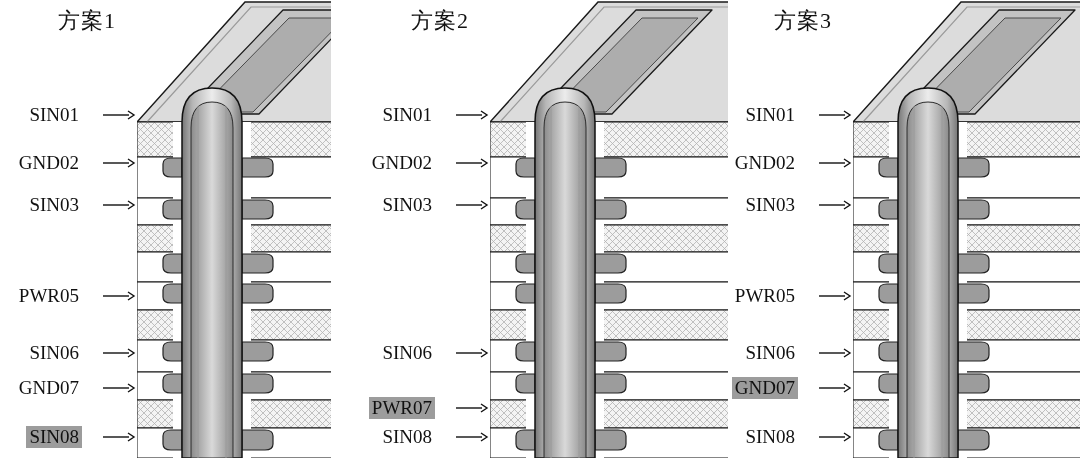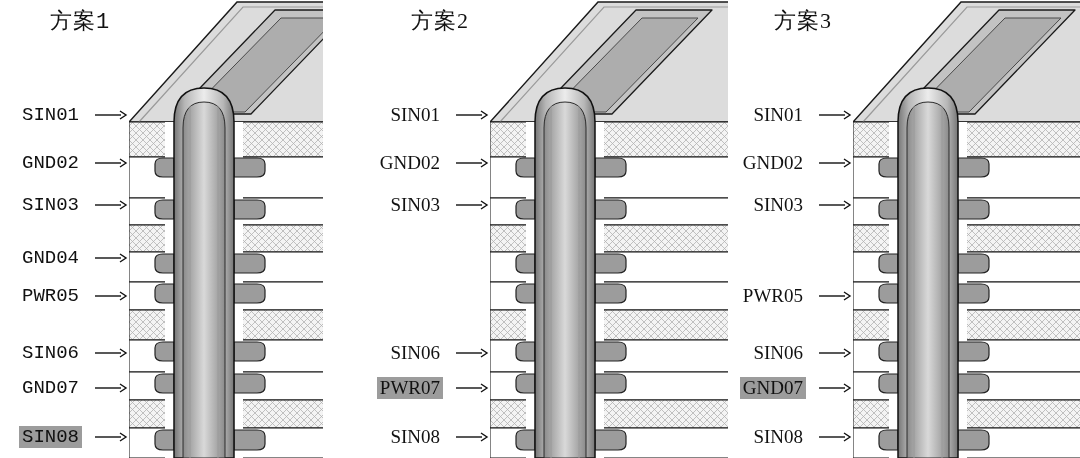--- a/index.html
+++ b/index.html
@@ -2,31 +2,31 @@
 <html><head>
 <meta charset="utf-8">
 <style>
   * { margin:0; padding:0; box-sizing:border-box; }
   body { font-family:"Liberation Serif", serif; background:#ffffff; }
   .canvas {
     position:relative; width:1080px; height:458px;
     background:#ffffff; overflow:hidden;
   }
   .panel { position:absolute; top:0; height:458px; overflow:hidden; }
-  .panel-1 { left:4px;   width:319px;font-family:Liberation Mono, monospace; }
+  .panel-1 { left:12px;   width:319px; }
   .panel-2 { left:365px; width:363px;text-align:right; }
   .panel-3 { left:728px; width:352px;text-align:center; }
   .panel-title {
     position:absolute; left:46px; top:6px;
     font-size:22px; color:#111; letter-spacing:1px;
   }
   .stack-svg { position:absolute; left:125px; top:0; }
   .label-row {
     position:absolute; left:0; width:124px; height:22px;
-    display:flex; align-items:center; justify-content:flex-end; gap:12px;
+    display:flex; align-items:center; justify-content:flex-end; gap:20px;
   }
   .layer-label { font-size:19px; color:#111; white-space:nowrap; padding:0 3px; }
   .layer-label.highlighted { background:#9c9c9c; }
   .arrow { flex:0 0 auto; display:block; }
   .defs-holder { position:absolute; width:0; height:0; }
 </style>
 </head>
 <body>
 
 <svg class="defs-holder" aria-hidden="true">
@@ -117,27 +117,20 @@
           <polyline points="26,2 32,6 26,10" fill="none" stroke="#111" stroke-width="1.4"></polyline>
         </svg>
     </div>
     <div class="label-row" style="top:194px">
       <span class="layer-label">SIN03</span>
       <svg class="arrow" viewBox="0 0 34 12" width="34" height="12">
           <line x1="1" y1="6" x2="27" y2="6" stroke="#111" stroke-width="1.4"></line>
           <polyline points="26,2 32,6 26,10" fill="none" stroke="#111" stroke-width="1.4"></polyline>
         </svg>
     </div>
-    <div class="label-row" style="top:247px">
-      <span class="layer-label">GND04</span>
-      <svg class="arrow" viewBox="0 0 34 12" width="34" height="12">
-          <line x1="1" y1="6" x2="27" y2="6" stroke="#111" stroke-width="1.4"></line>
-          <polyline points="26,2 32,6 26,10" fill="none" stroke="#111" stroke-width="1.4"></polyline>
-        </svg>
-    </div>
     <div class="label-row" style="top:285px">
       <span class="layer-label">PWR05</span>
       <svg class="arrow" viewBox="0 0 34 12" width="34" height="12">
           <line x1="1" y1="6" x2="27" y2="6" stroke="#111" stroke-width="1.4"></line>
           <polyline points="26,2 32,6 26,10" fill="none" stroke="#111" stroke-width="1.4"></polyline>
         </svg>
     </div>
     <div class="label-row" style="top:342px">
       <span class="layer-label">SIN06</span>
       <svg class="arrow" viewBox="0 0 34 12" width="34" height="12">
@@ -188,21 +181,21 @@
           <polyline points="26,2 32,6 26,10" fill="none" stroke="#111" stroke-width="1.4"></polyline>
         </svg>
     </div>
     <div class="label-row" style="top:342px">
       <span class="layer-label">SIN06</span>
       <svg class="arrow" viewBox="0 0 34 12" width="34" height="12">
           <line x1="1" y1="6" x2="27" y2="6" stroke="#111" stroke-width="1.4"></line>
           <polyline points="26,2 32,6 26,10" fill="none" stroke="#111" stroke-width="1.4"></polyline>
         </svg>
     </div>
-    <div class="label-row" style="top:377px">
+    <div class="label-row" style="top:397px">
       <span class="layer-label highlighted">PWR07</span>
       <svg class="arrow" viewBox="0 0 34 12" width="34" height="12">
           <line x1="1" y1="6" x2="27" y2="6" stroke="#111" stroke-width="1.4"></line>
           <polyline points="26,2 32,6 26,10" fill="none" stroke="#111" stroke-width="1.4"></polyline>
         </svg>
     </div>
     <div class="label-row" style="top:426px">
       <span class="layer-label">SIN08</span>
       <svg class="arrow" viewBox="0 0 34 12" width="34" height="12">
           <line x1="1" y1="6" x2="27" y2="6" stroke="#111" stroke-width="1.4"></line>

